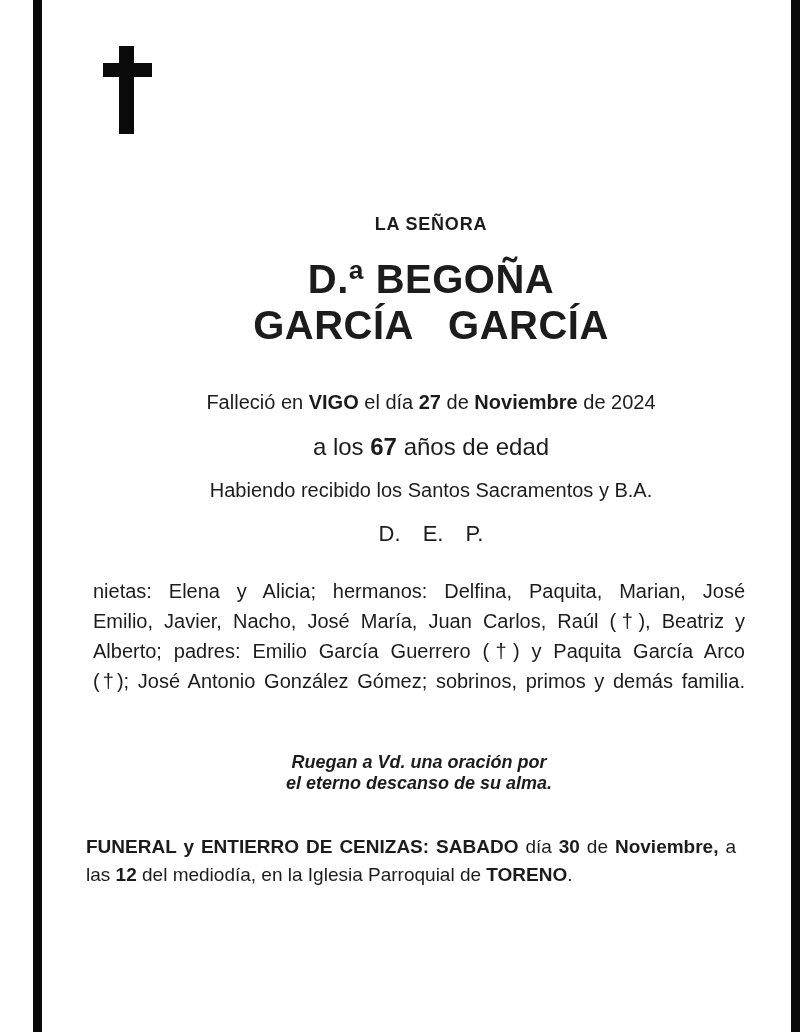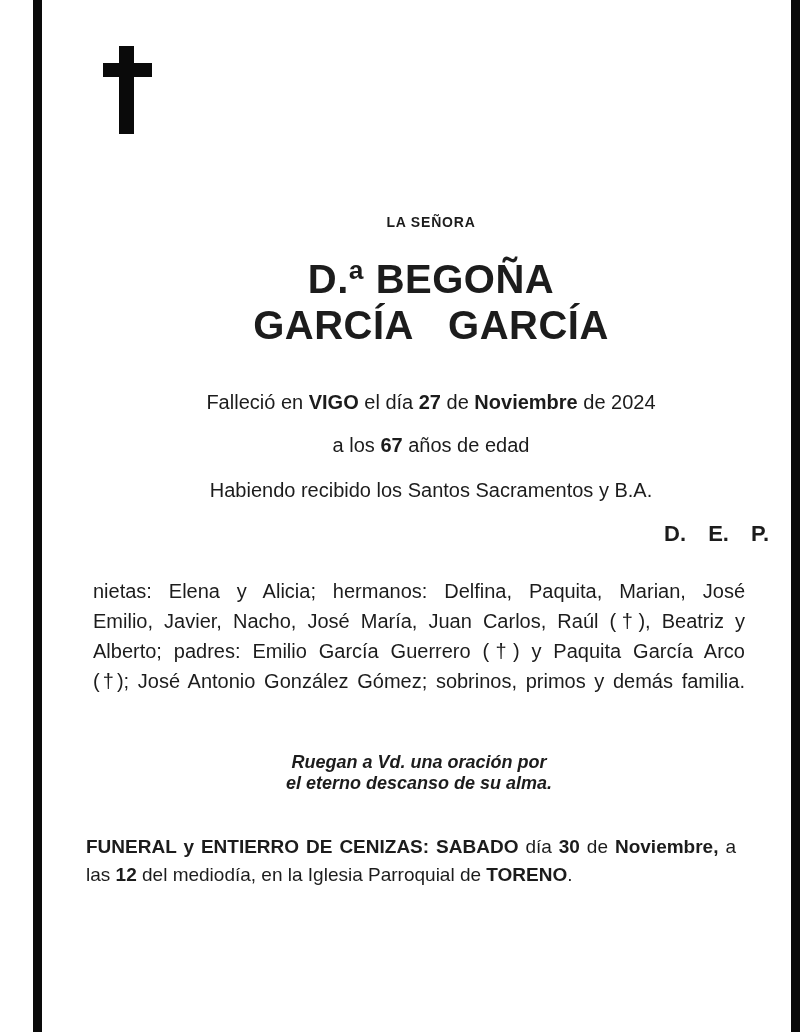--- a/index.html
+++ b/index.html
@@ -13,27 +13,27 @@
   }
   .vbar{position:absolute;top:0;height:1032px;background:#0a0a0a;}
   .vbar.left{left:33px;width:9px;}
   .vbar.right{left:791px;width:9px;}
 
   
   .cross-v{position:absolute;left:119px;top:46px;width:15px;height:88px;background:#0a0a0a;}
   .cross-h{position:absolute;left:103px;top:63px;width:49px;height:14px;background:#0a0a0a;}
 
   .cline{position:absolute;left:93px;right:31px;text-align:center;line-height:1;}
-  .honorific{top:215px;font-size:14px;font-weight:700;letter-spacing:0.8px;}
+  .honorific{top:215px;font-size:18px;font-weight:700;letter-spacing:0.8px;}
   .name1{top:259px;font-size:40px;font-weight:700;letter-spacing:0.5px;}
   .name2{top:305px;font-size:40px;font-weight:700;letter-spacing:0.5px;word-spacing:24px;}
   .died{top:392px;font-size:20px;}
-  .age{top:435px;font-size:20px;}
+  .age{top:435px;font-size:24px;}
   .sacraments{top:480px;font-size:20px;}
-  .dep{top:523px;font-size:22px;font-weight:700;word-spacing:16px;text-align:right;}
+  .dep{top:523px;font-size:22px;font-weight:400;word-spacing:16px;}
 
   .family{position:absolute;left:93px;width:652px;top:576px;font-size:20px;line-height:30px;}
   .jl{text-align:justify;text-align-last:justify;}
 
   .prayer{position:absolute;left:93px;width:652px;top:752px;text-align:center;
           font-size:18px;line-height:21px;font-weight:700;font-style:italic;}
 
   .funeral{position:absolute;left:86px;width:650px;top:833px;font-size:19px;line-height:28px;}
   .closing{position:absolute;left:95px;width:650px;top:906px;font-size:19px;font-weight:700;line-height:1.2;}
   b,.b{font-weight:700;text-align:center;}

